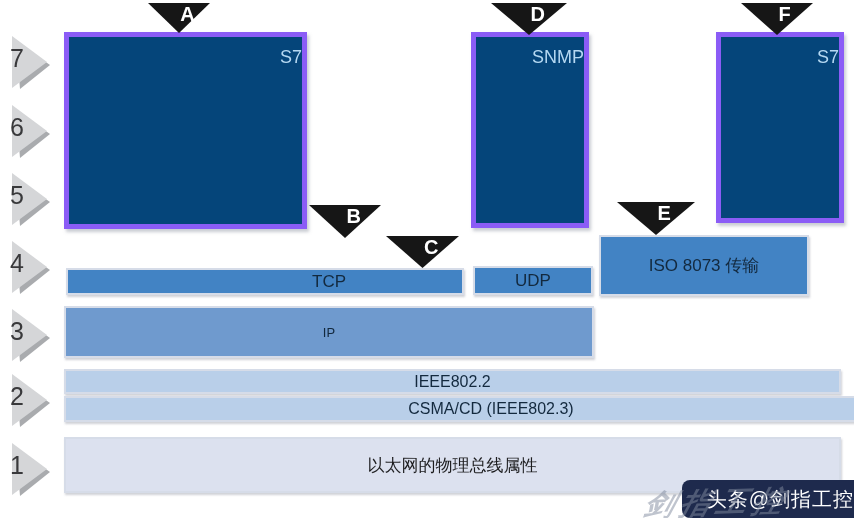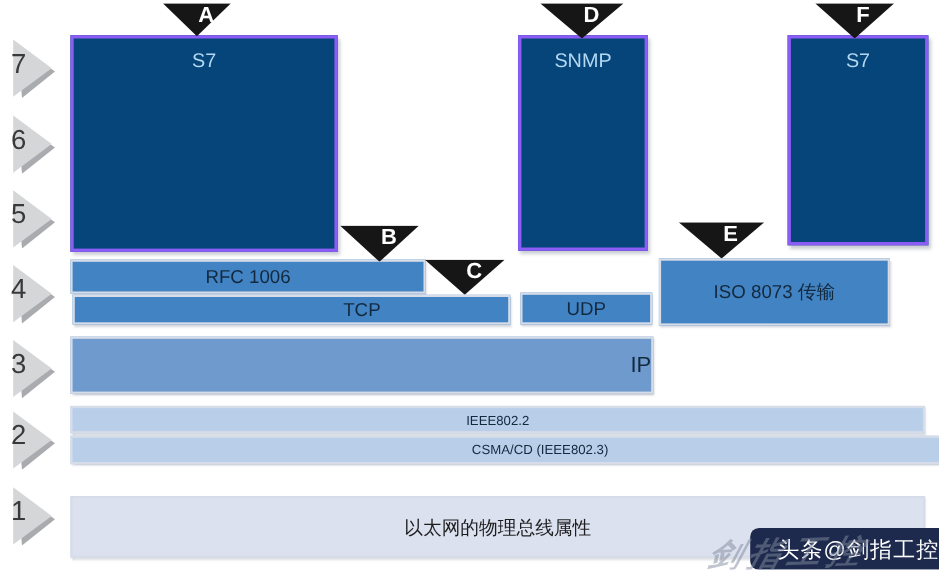--- a/index.html
+++ b/index.html
@@ -14,38 +14,38 @@
   .lnum { position:absolute; left:7px; width:44px; height:56px; }
   .lnum svg { position:absolute; left:0; top:0; }
   .lnum .num {
     position:absolute; left:3px; top:13px;
     font-size:25px; color:#39393b; line-height:1;
   }
   
   .darkbox {
     position:absolute; box-sizing:border-box;
     background:#05457a;
-    border:3px solid #8b5cf6;
+    border:5px solid #8b5cf6;
     box-shadow:2px 3px 3px rgba(150,156,168,.5);
-    display:flex; justify-content:center; align-items:flex-start;
+    display:flex; justify-content:flex-end; align-items:flex-start;
     padding-top:10px;
     color:#b5d8f2; font-size:18px;
   }
   
   .midbar {
     position:absolute; box-sizing:border-box;
     background:#4283c4;
     border:2px solid #d6dce8;
     box-shadow:1px 2px 2px rgba(150,156,168,.45);
     display:flex; justify-content:center; align-items:center;
     color:#13293e; font-size:17px;
   }
-  .ipbar   { background:#6f9ace; font-size:20px;justify-content:flex-end; }
-  .lightbar{ background:#b9cfe9; font-size:12px; }
-  .palebar { background:#dce1ef; font-size:17px; color:#1d1d1f;margin-top:14px; }
+  .ipbar   { background:#6f9ace; font-size:13px; }
+  .lightbar{ background:#b9cfe9; font-size:16px; }
+  .palebar { background:#dce1ef; font-size:17px; color:#1d1d1f; }
   
   .marker { position:absolute; }
   .marker .tri {
     position:absolute; left:0; top:0; width:100%; height:100%;
     background:#161616;
     clip-path:polygon(0 0, 100% 0, 50% 100%);
   }
   .marker .letter {
     position:absolute; left:52%; top:-1px;
     color:#ffffff; font-size:20px; font-weight:bold; line-height:1.2;
@@ -127,23 +127,20 @@
   <div class="darkbox" style="left:64px; top:32px; width:243px; height:197px">
     <span>S7</span>
   </div>
   <div class="darkbox" style="left:471px; top:32px; width:118px; height:196px">
     <span>SNMP</span>
   </div>
   <div class="darkbox" style="left:716px; top:32px; width:128px; height:191px">
     <span>S7</span>
   </div>
 
-  <div class="midbar" style="left:64px; top:236px; width:323px; height:31px">
-    <span>RFC 1006</span>
-  </div>
   <div class="midbar" style="left:66px; top:268px; width:398px; height:27px">
     <span style="position:relative; left:64px">TCP</span>
   </div>
   <div class="midbar" style="left:473px; top:266px; width:120px; height:29px">
     <span>UDP</span>
   </div>
   <div class="midbar" style="left:599px; top:235px; width:210px; height:61px">
     <span>ISO 8073 传输</span>
   </div>
 

